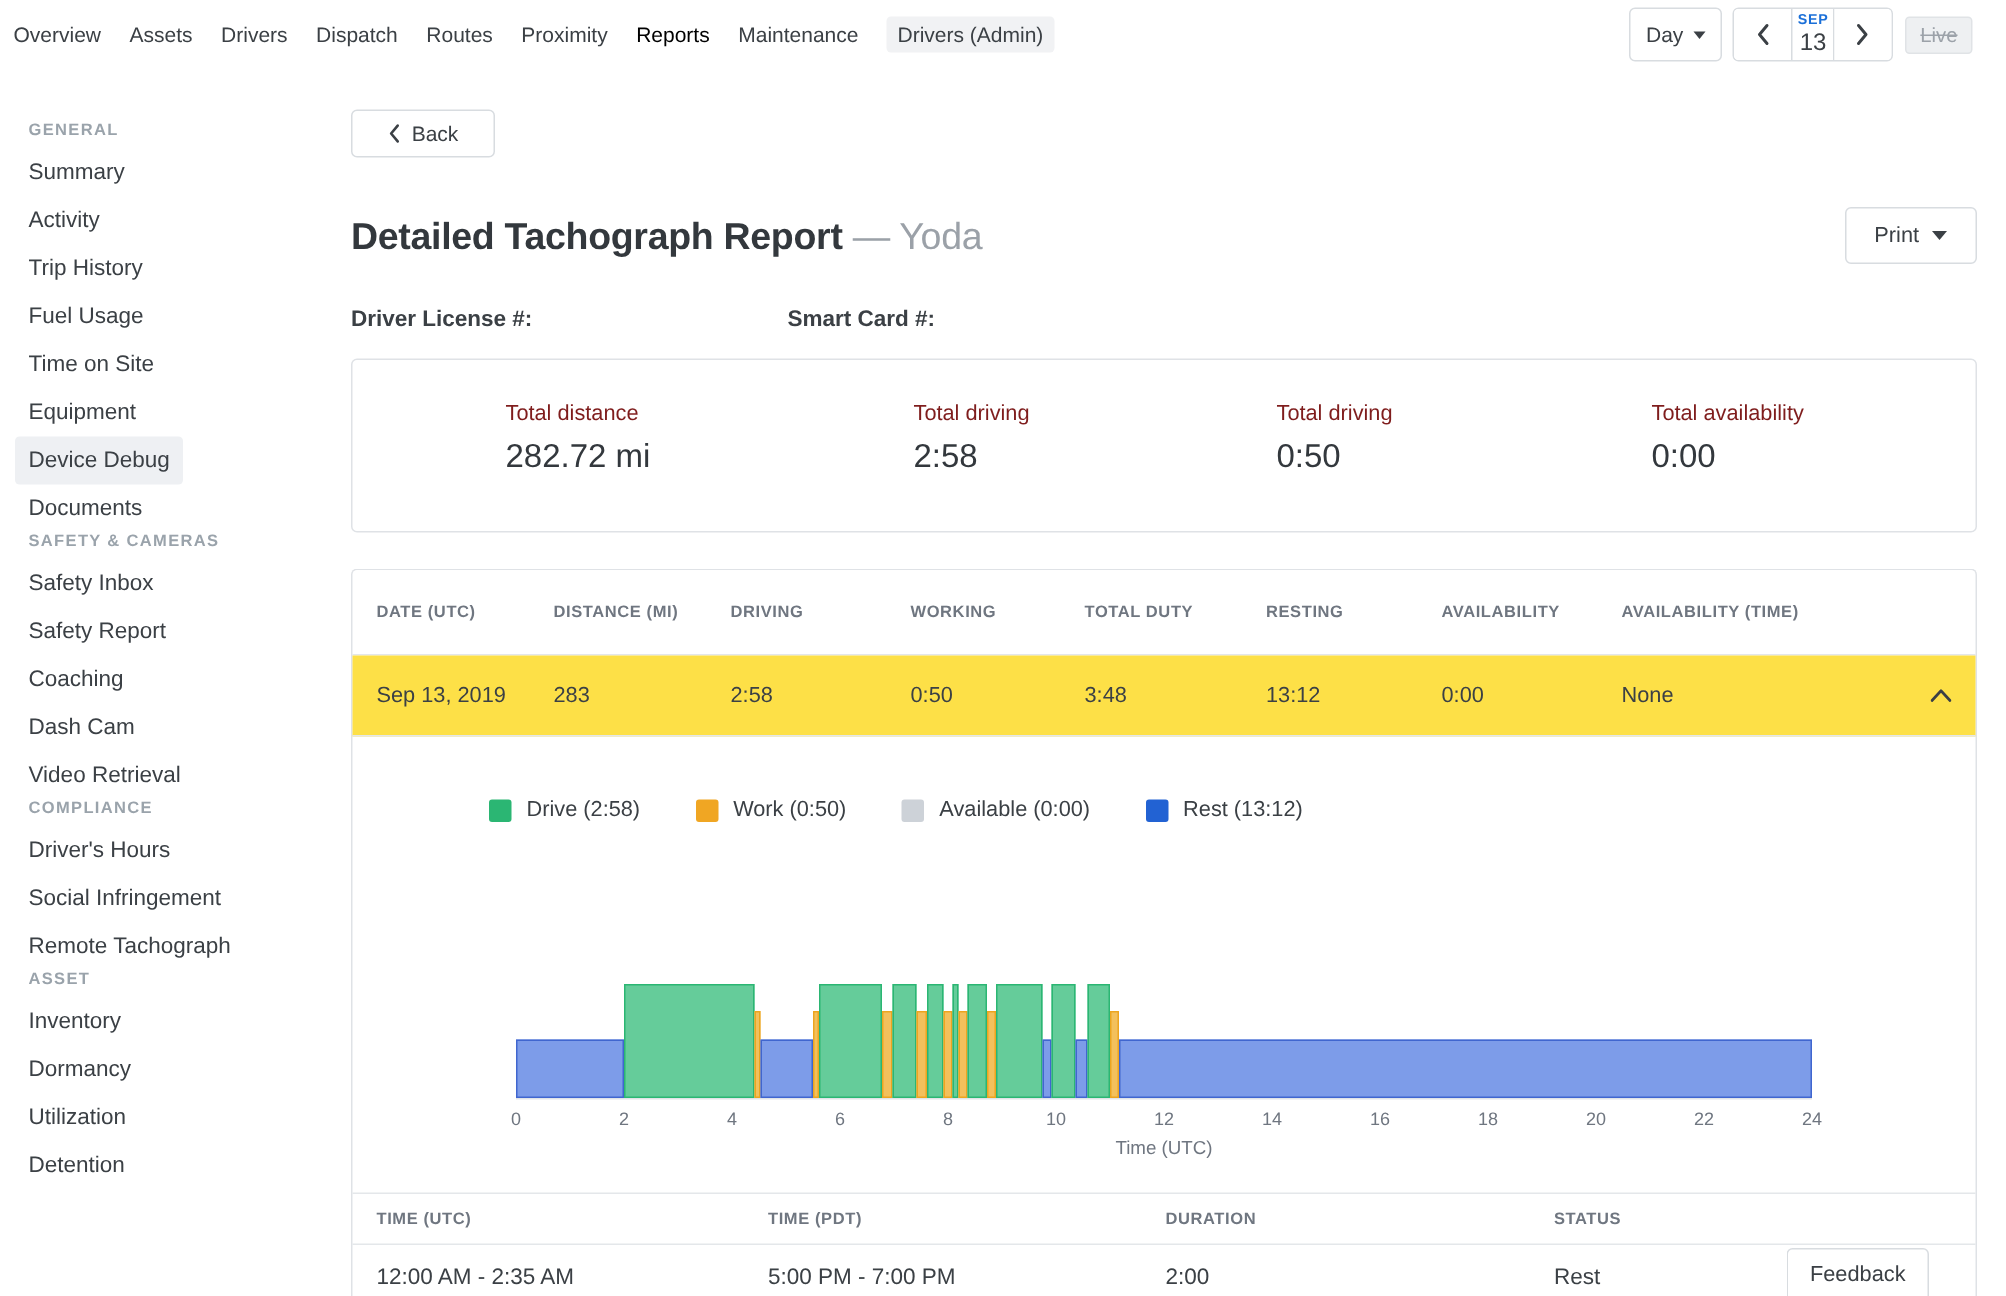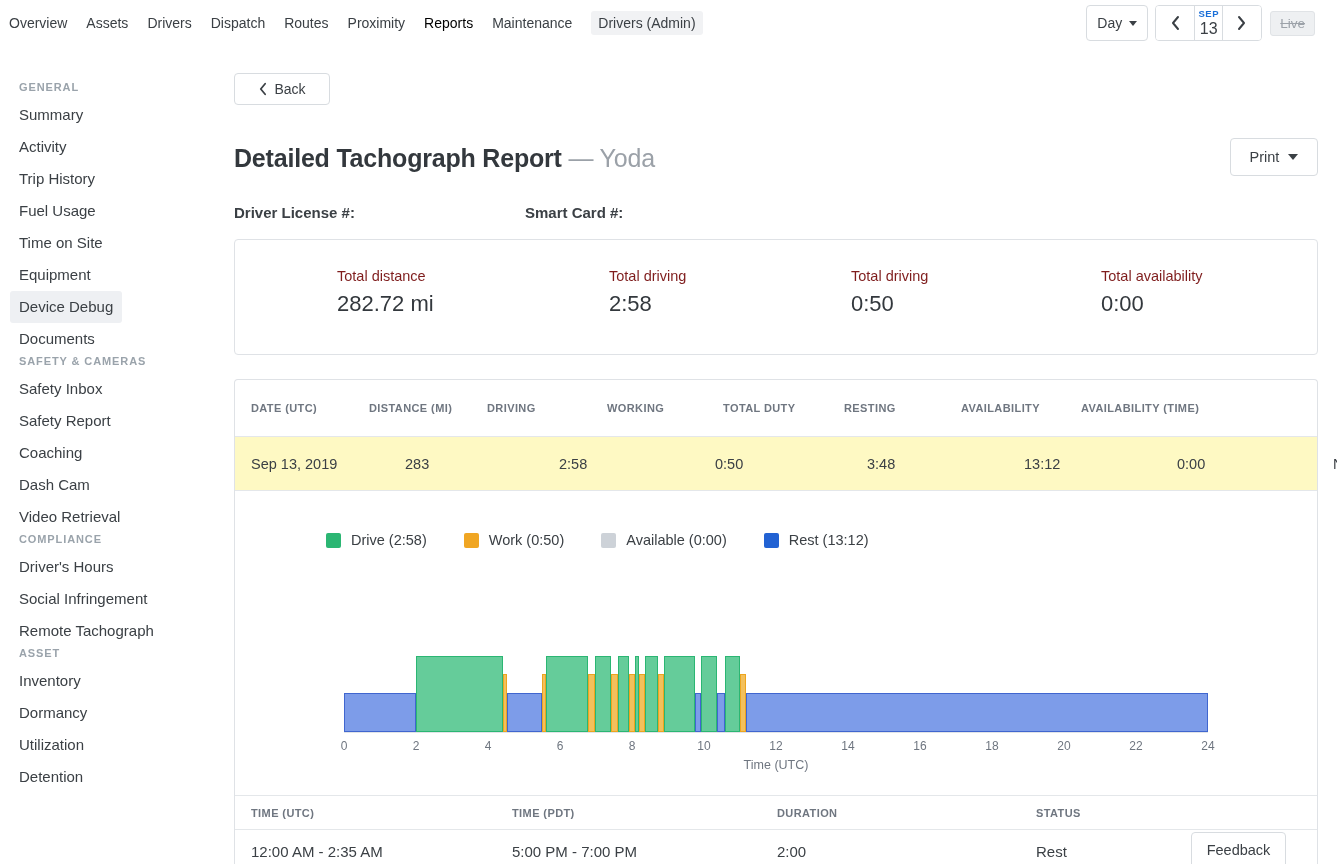--- a/index.html
+++ b/index.html
@@ -49,21 +49,21 @@
 
   .summary-card { margin-top:18px; height:116px; border:1px solid #dfe2e6; border-radius:4px;
     display:grid; grid-template-columns:272px 242px 250px 1fr; padding:28px 0 0 102px; }
   .stat-label { font-size:14.5px; color:#7f1d1d; }
   .stat-value { font-size:22px; color:#33383d; margin-top:7px; }
 
   .table-card { margin-top:24px; height:600px; border:1px solid #dfe2e6; border-bottom:none; border-radius:4px 4px 0 0; }
   .grid-row { display:grid; grid-template-columns:118px 118px 120px 116px 121px 117px 120px 1fr 44px; padding:0 16px; align-items:center; }
   .thead { height:57px; border-bottom:1px solid #e4e7ea; }
   .th { font-size:11px; font-weight:700; color:#6f7680; letter-spacing:0.4px; white-space:nowrap; }
-  .trow { height:54px; background:#fef9c3; border-bottom:1px solid #e4e7ea; font-size:14.5px; cursor:pointer;gap:36px; }
+  .trow { height:54px; background:#fde047; border-bottom:1px solid #e4e7ea; font-size:14.5px; cursor:pointer; }
   .collapse-btn { justify-self:end; cursor:pointer; display:flex; align-items:center; }
 
   .detail { padding-top:41px; }
   .legend { margin-left:91px; display:flex; gap:37px; align-items:center; font-size:14.5px; }
   .legend-item { display:flex; align-items:center; gap:10px; cursor:pointer; }
   .legend-swatch { width:15px; height:15px; border-radius:2px; }
 
   .plot-wrap { margin-left:109px; margin-top:105px; width:864px; }
   .bars { position:relative; height:80px; border-bottom:1px solid #e1e4e8; }
   .seg { position:absolute; bottom:0; border:1px solid; }

